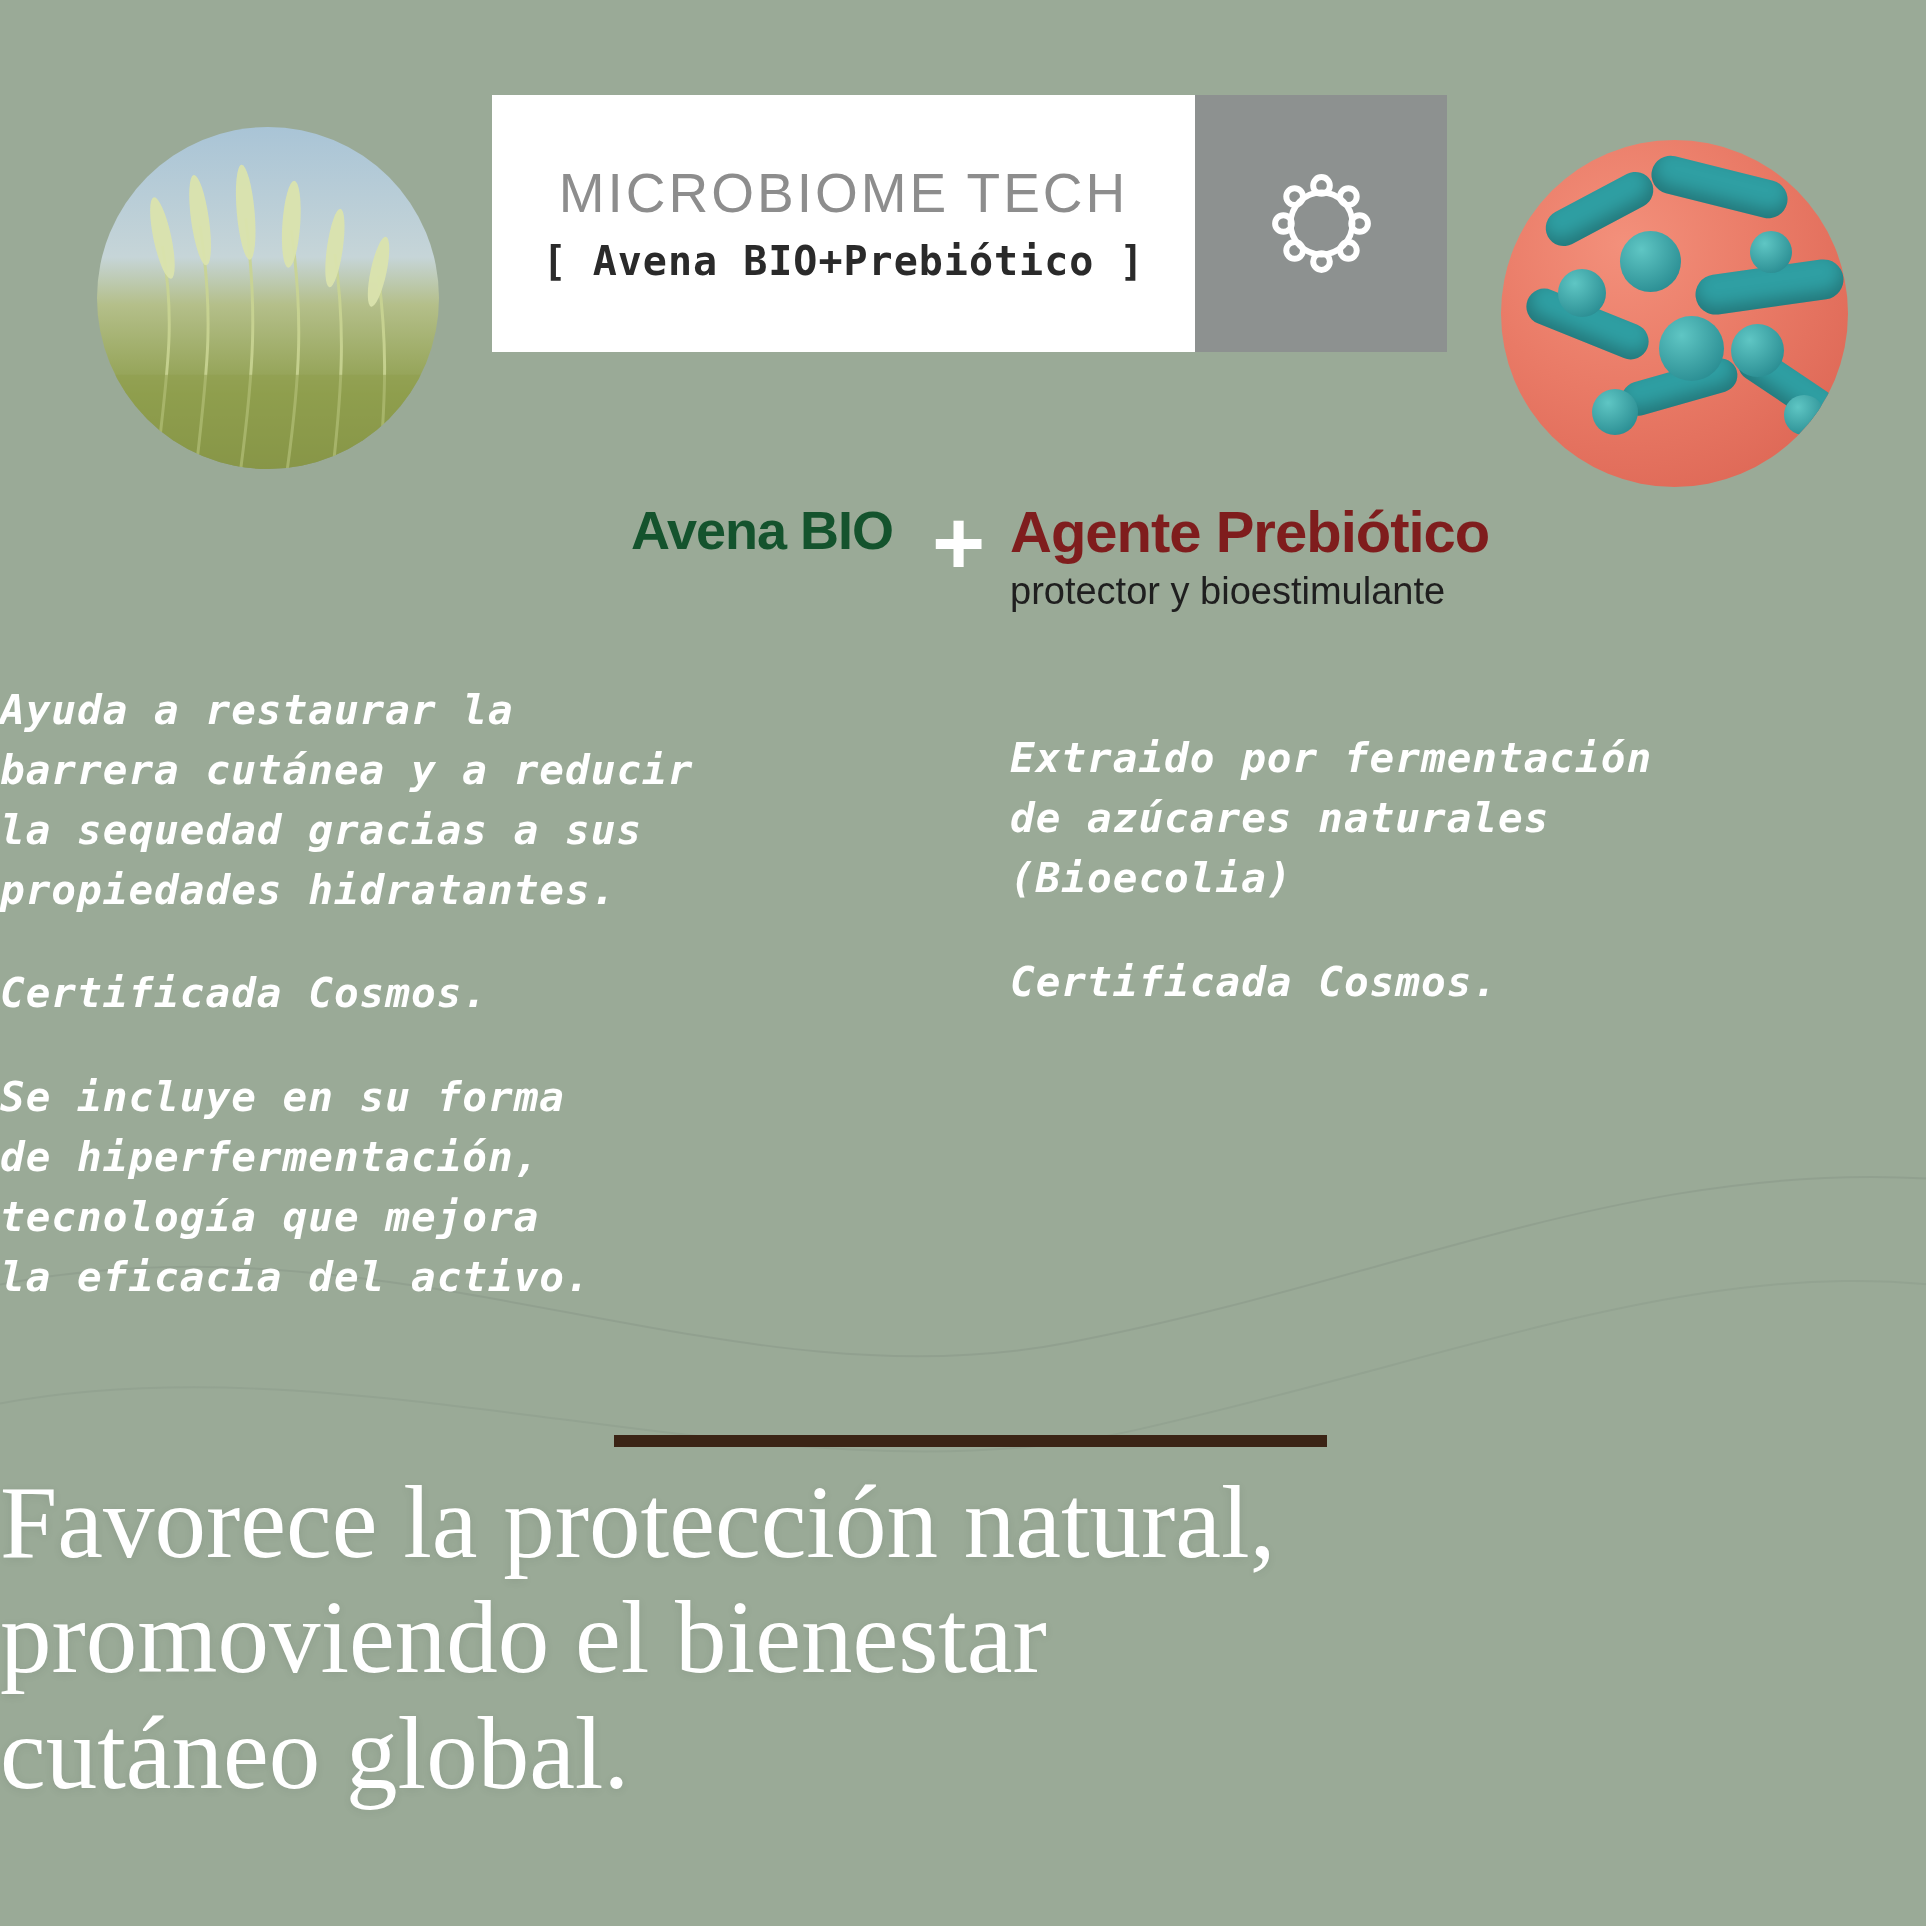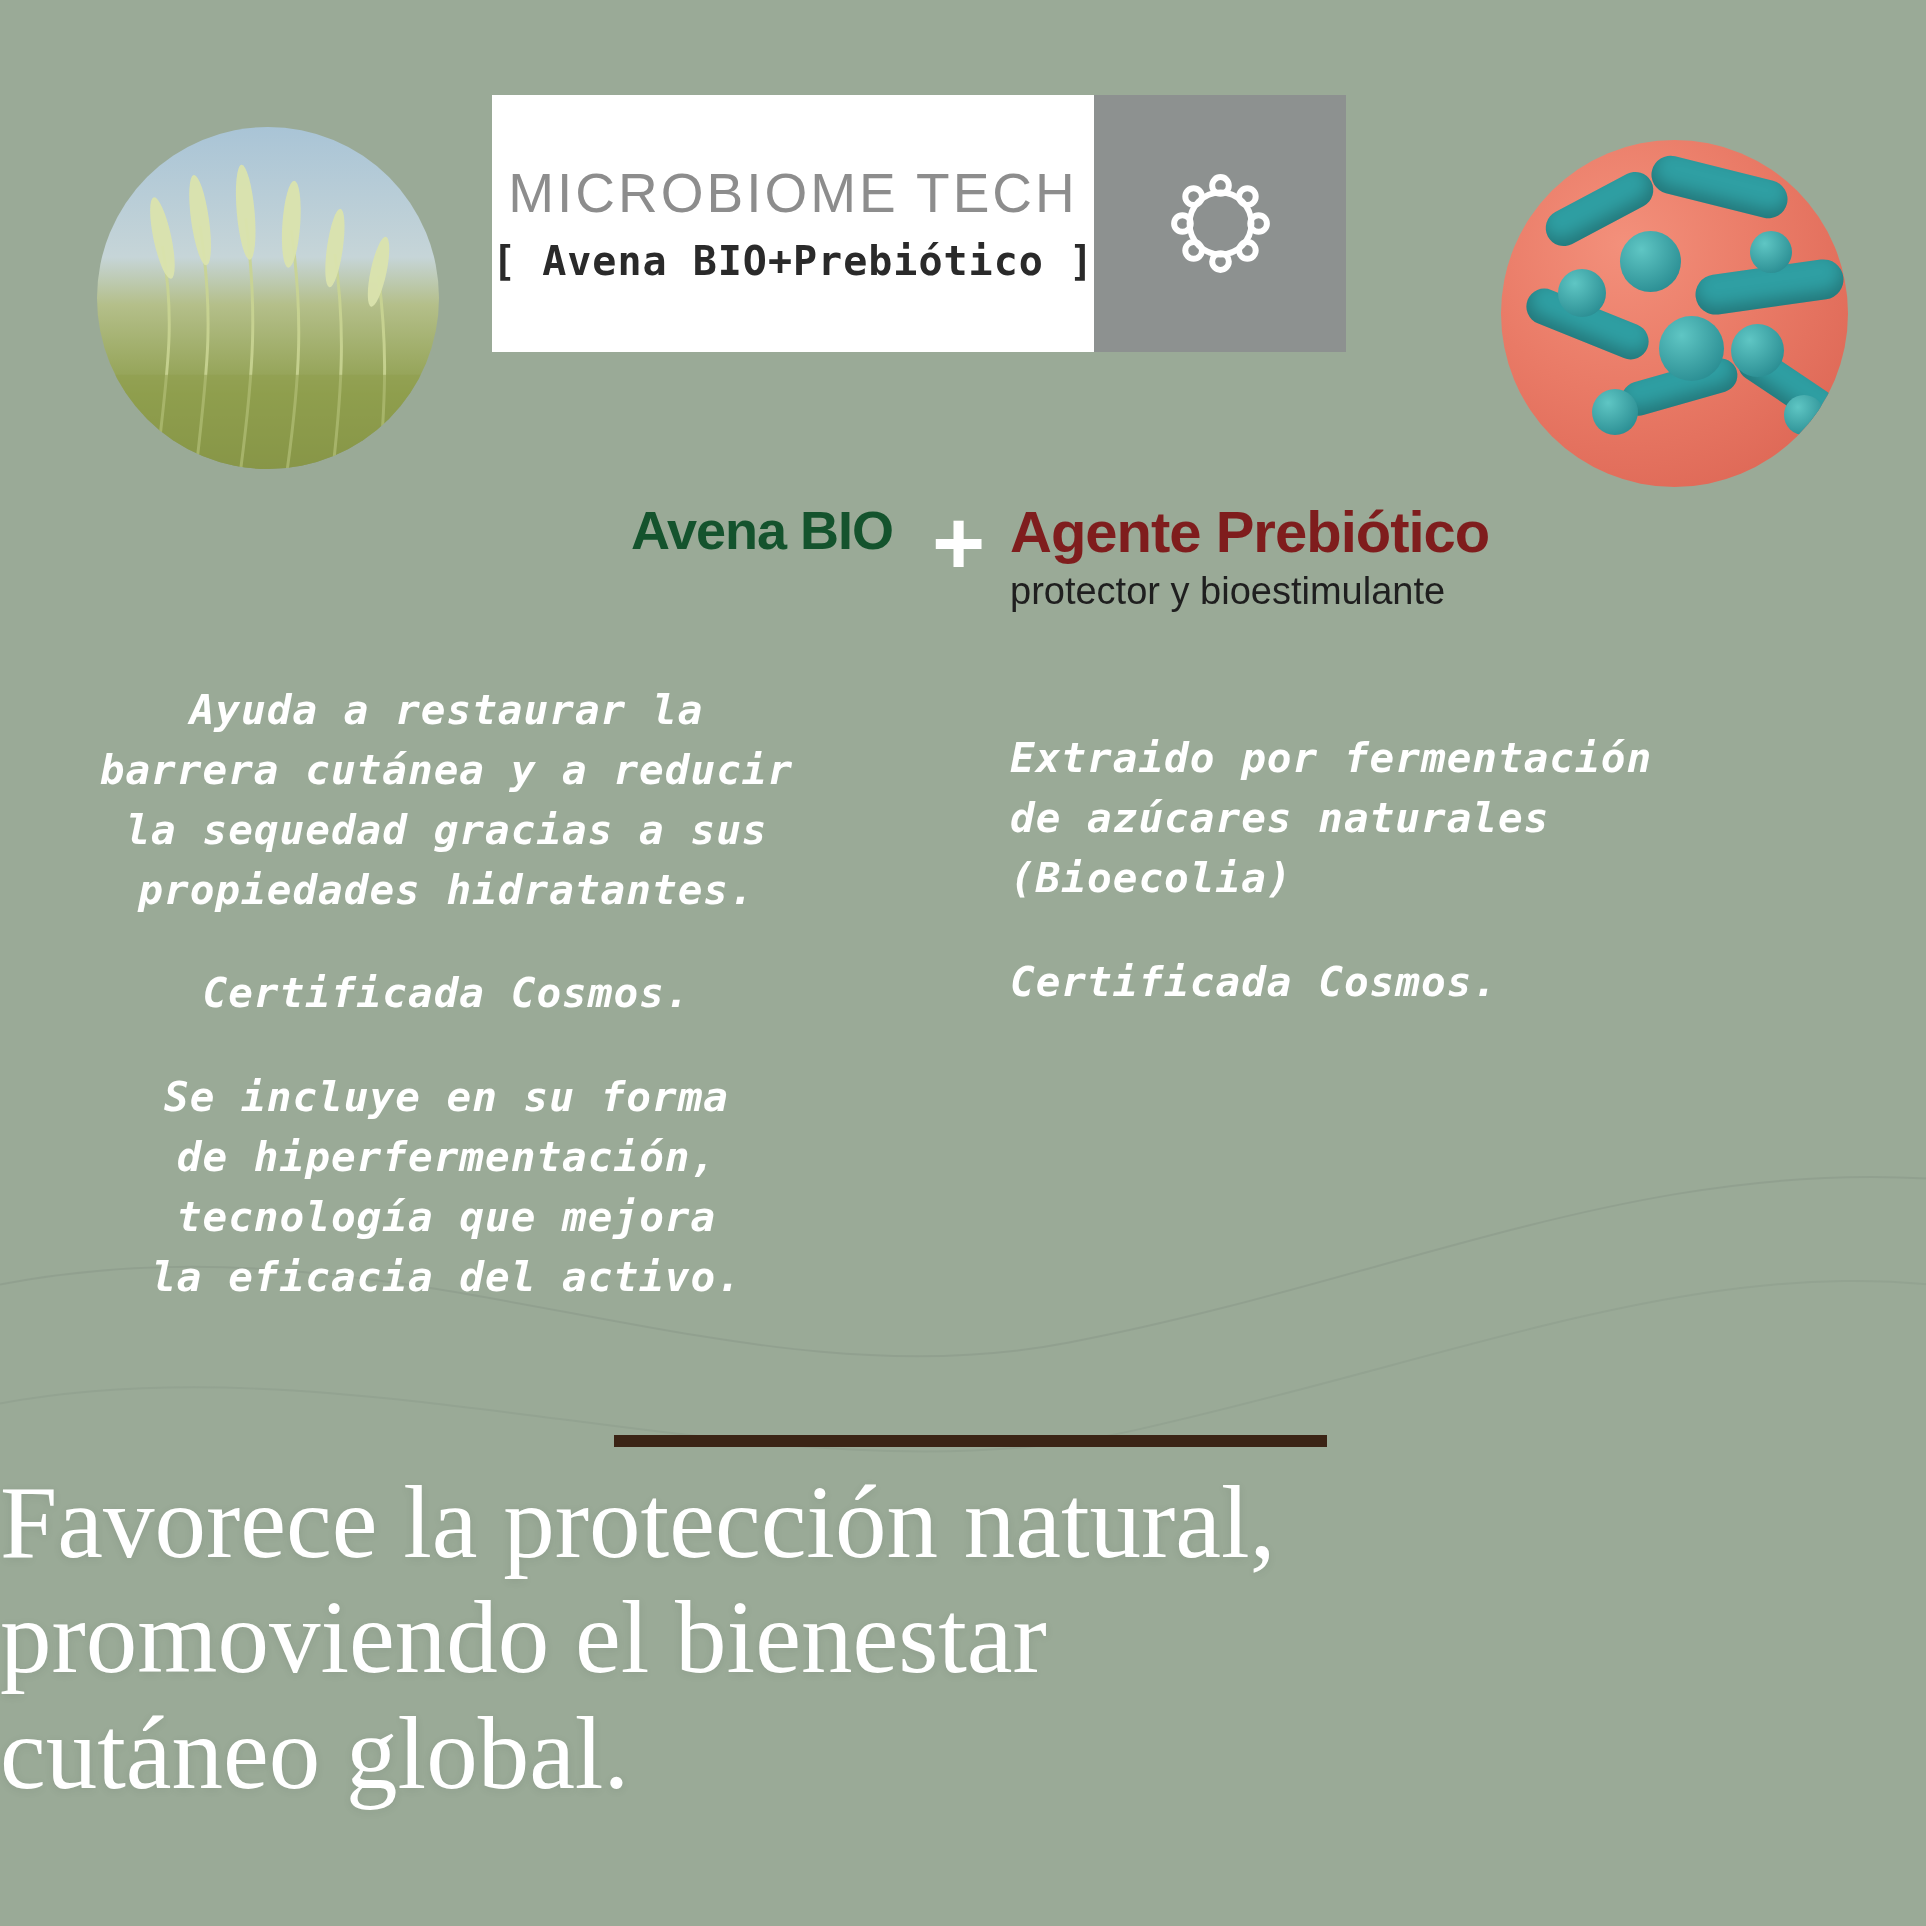--- a/index.html
+++ b/index.html
@@ -16,21 +16,21 @@
     position:absolute;left:0;right:0;bottom:0;height:891px;
     overflow:hidden;pointer-events:none;
   }
   .mesh-wrap svg{position:absolute;left:-40px;bottom:-59px;opacity:.55;}
 
   
   .header{
     position:absolute;top:95px;left:0;width:100%;height:262px;
   }
   .badge{
-    position:absolute;left:492px;top:0;width:854px;height:257px;
+    position:absolute;left:492px;top:0;width:955px;height:257px;
     display:flex;
   }
   .badge-text{
     background:#ffffff;flex:1 1 auto;
     display:flex;flex-direction:column;align-items:center;justify-content:center;
   }
   .badge-title{
     color:#8d8d8d;font-size:55px;letter-spacing:3px;font-weight:400;
     line-height:1.1;
   }
@@ -92,21 +92,21 @@
   .col-spacer{width:95px;}
   .col-right{flex:1;padding-left:4px;text-align:left;margin-top:48px;}
   .para{
     font-family:"DejaVu Sans Mono", monospace;
     font-style:italic;font-weight:700;
     color:#ffffff;font-size:41px;line-height:1.46;
     letter-spacing:1px;
     margin:0 0 44px 0;
     white-space:pre-line;
   }
-  .col-left .para{text-align:center;}
+  .col-left .para{text-align:left;}
   .col-right .para{text-align:left;}
 
   
   .rule{
     position:absolute;left:614px;top:1435px;width:713px;height:12px;background:#3b2415;
   }
   .footer{
     position:absolute;left:0;top:1465px;width:100%;
     color:#ffffff;
     font-family:"Liberation Serif", serif;

